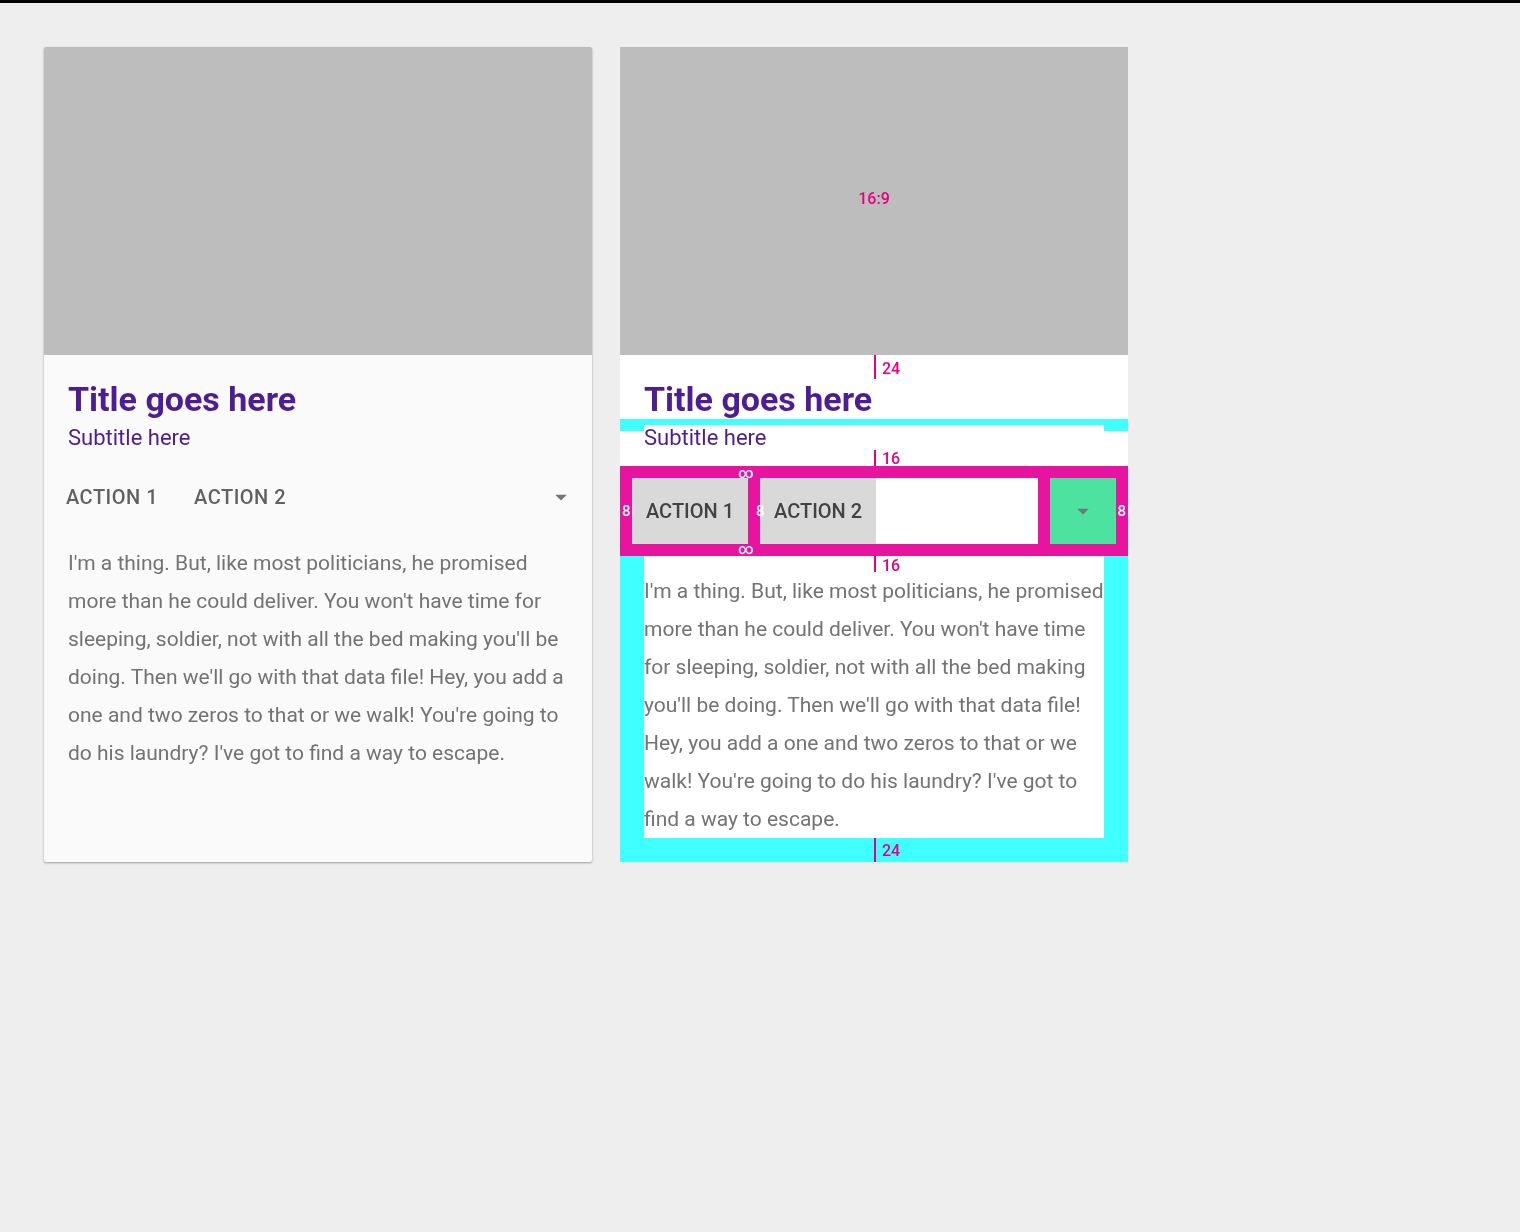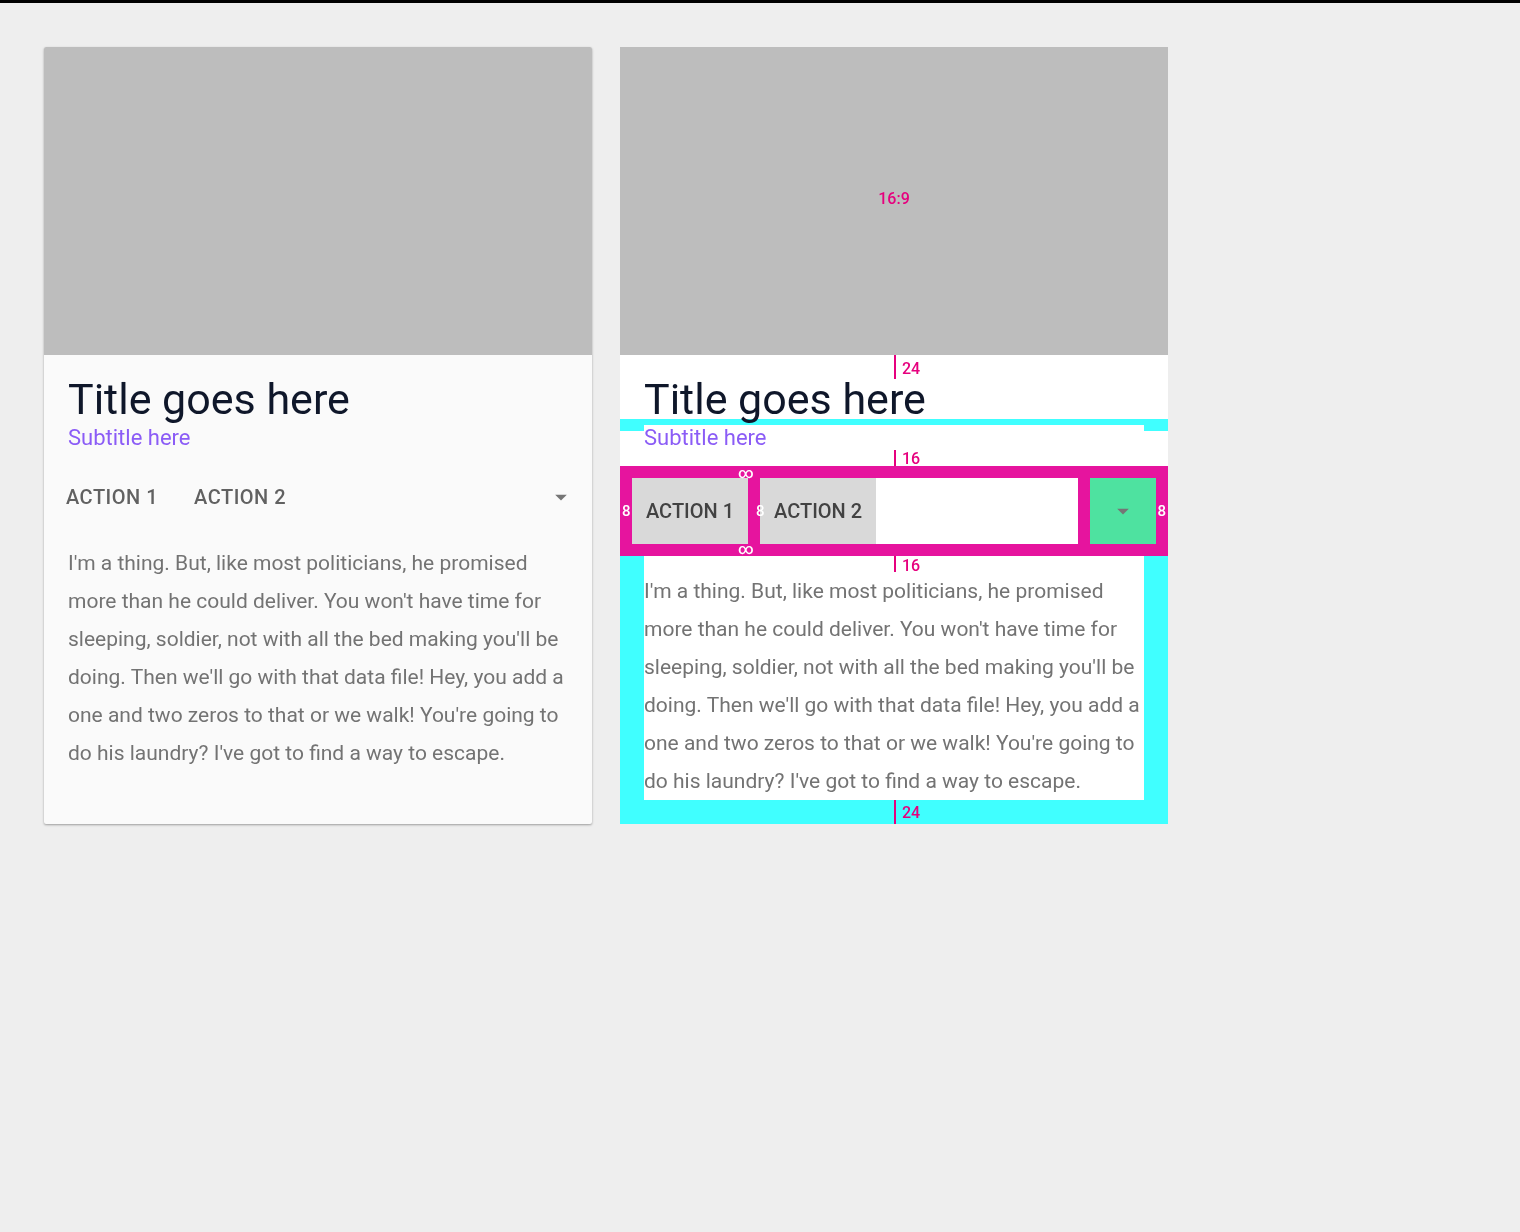--- a/index.html
+++ b/index.html
@@ -19,41 +19,41 @@
   .card {
     background: #fafafa;
     width: 548px;
     border-radius: 2px;
     box-shadow: 0 1px 3px rgba(0,0,0,0.12), 0 1px 2px rgba(0,0,0,0.24);
     overflow: hidden;
     position: relative;
   }
   .spec-card {
     background: #fff;
-    width: 548px;
+    width: 508px;
     position: relative;
   }
   .media {
     width: 100%;
     height: 308px;
     background: #bdbdbd;
     position: relative;
   }
   .headings {
     padding: 24px 24px 16px 24px;
   }
   .title {
-    font-size: 43px;
-    font-weight: 400;
-    color: #0f172a;
+    font-size: 34px;
+    font-weight: 700;
+    color: #4c1d95;
     line-height: 40px;
   }
   .subtitle {
     font-size: 22px;
-    color: #8b5cf6;
+    color: #4c1d95;
     margin-top: 6px;
   }
   .actions {
     display: flex;
     align-items: center;
     padding: 8px 8px;
     height: 62px;
     position: relative;
   }
   .action-btn {

